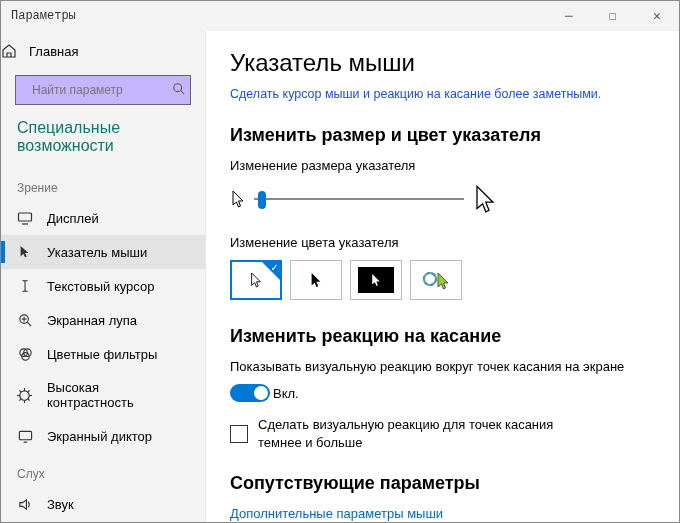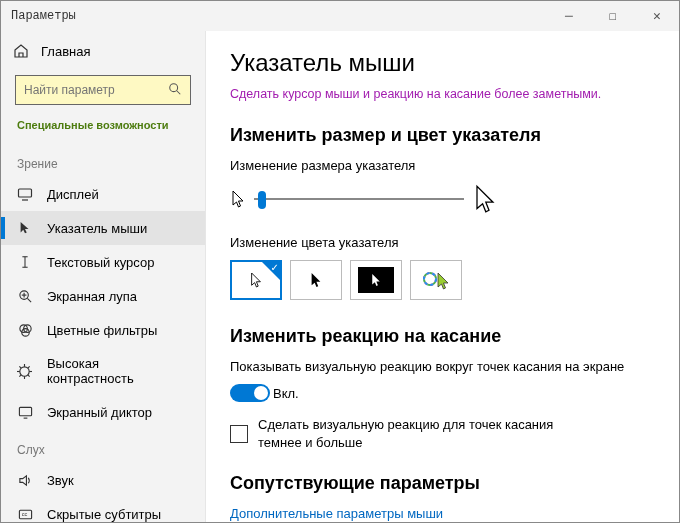--- a/index.html
+++ b/index.html
@@ -4,32 +4,32 @@
 <style>
 * { box-sizing: border-box; margin: 0; padding: 0; }
 body { font-family: "Segoe UI", Tahoma, sans-serif; font-size: 13px; color: #000; background: #fff; width: 680px; height: 523px; overflow: hidden; border: 1px solid #888; }
 .titlebar { height: 30px; display: flex; align-items: center; justify-content: space-between; padding-left: 10px; background: #f3f3f3; font-family: Liberation Mono, monospace; }
 .titlebar-left { display: flex; align-items: center; gap: 8px; }
 .titlebar-title { font-size: 12px; color: #333; }
 .titlebar-btns { display: flex; }
 .titlebar-btn { width: 44px; height: 30px; display: flex; align-items: center; justify-content: center; font-size: 13px; color: #555; }
 .content { display: flex; height: calc(100% - 30px); }
 .sidebar { width: 205px; background: #f3f3f3; border-right: 1px solid #e6e6e6; padding-top: 4px; overflow-y: auto; }
-.home-row { display: flex; align-items: center; gap: 12px; padding: 8px 12px; font-size: 13px; }
-.searchbox { margin: 8px 14px 14px 14px; height: 30px; border: 1px solid #666; background: #fef9c3; display: flex; align-items: center; padding: 0 8px; justify-content: space-between; }
+.home-row { display: flex; align-items: center; gap: 12px; padding: 8px 0; font-size: 13px; }
+.searchbox { margin: 8px 14px 14px 14px; height: 30px; border: 1px solid #666; background: #c4b5fd; display: flex; align-items: center; padding: 0 16px; justify-content: space-between; }
 .searchbox input { border: none; outline: none; font-size: 12px; width: 140px; background: transparent; }
-.section-title { padding: 0 16px 12px 16px; font-size: 11px; font-weight: 700; color: #4d7c0f; }
+.section-title { padding: 0 16px 12px 16px; font-size: 16px; font-weight: 400; color: #0f766e; }
 .group-title { padding: 14px 16px 6px 16px; font-size: 12px; color: #777; }
 .nav-item { display: flex; align-items: center; gap: 14px; padding: 9px 16px; font-size: 13px; color: #000; cursor: pointer; position: relative; }
 .nav-item.active { background: #e3e3e3; }
 .nav-item.active::before { content: ""; position: absolute; left: 0; top: 6px; bottom: 6px; width: 4px; background: #0078d4; }
 .nav-icon { width: 16px; height: 16px; display: flex; align-items: center; justify-content: center; font-size: 15px; color: #333; }
 .main { flex: 1; padding: 18px 24px 10px 24px; overflow-y: auto; }
 h1 { font-size: 24px; font-weight: 400; margin-bottom: 10px; }
-.subtitle { font-size: 12.5px; color: #a21caf; margin-bottom: 24px; }
+.subtitle { font-size: 12.5px; color: #1d4ed8; margin-bottom: 24px; }
 h2 { font-size: 18px; font-weight: 700; margin-bottom: 12px; }
 .label { font-size: 13px; margin-bottom: 10px; }
 .slider-row { display: flex; align-items: center; gap: 8px; margin-bottom: 20px; }
 .slider-wrap { flex: 0 0 210px; position: relative; height: 20px; display: flex; align-items: center; }
 .slider-track { width: 100%; height: 2px; background: #888; }
 .slider-thumb { position: absolute; left: 4px; top: 2px; width: 8px; height: 18px; border-radius: 4px; background: #0078d4; }
 .cursor-small, .cursor-large { display: flex; align-items: center; justify-content: center; }
 .color-row { display: flex; gap: 8px; margin-bottom: 26px; }
 .color-opt { width: 52px; height: 40px; border: 1px solid #bbb; display: flex; align-items: center; justify-content: center; position: relative; cursor: pointer; }
 .color-opt.selected { border: 2px solid #0078d4; }

